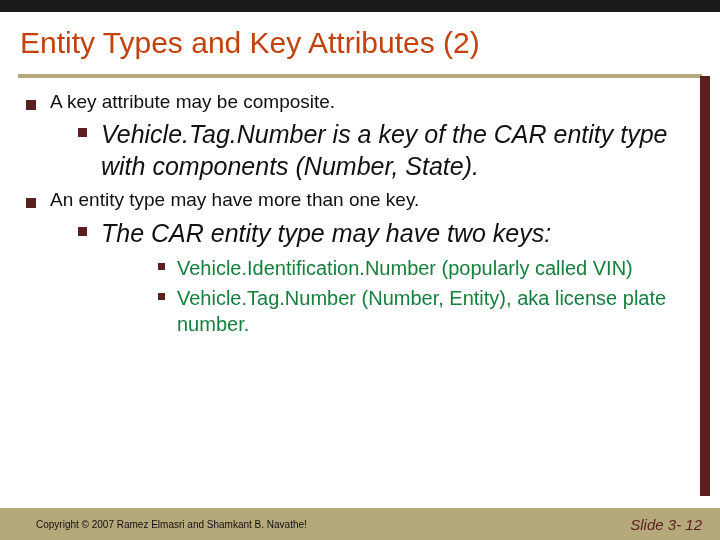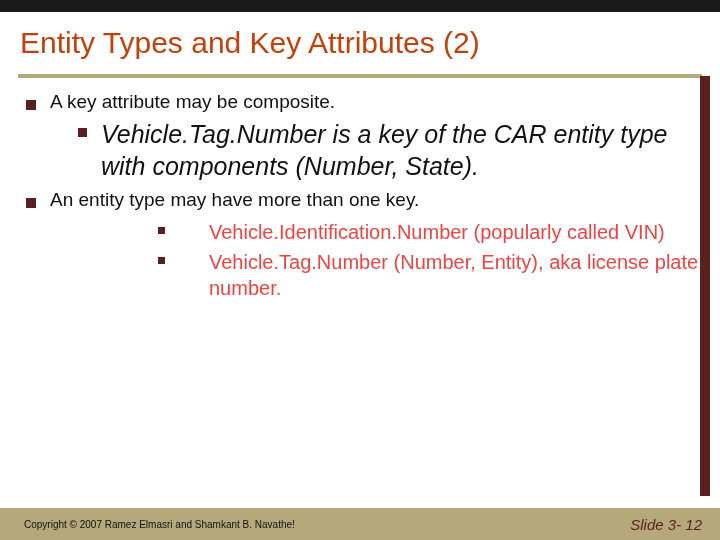--- a/index.html
+++ b/index.html
@@ -87,36 +87,35 @@
     margin-bottom: 4px;
   }
   .lvl3 > li > .b {
     flex: 0 0 auto;
     width: 7px; height: 7px;
     background: #5a1f1f;
     margin: 8px 12px 0 0;
   }
   .lvl3 > li > .t {
     font-size: 20px;
-    color: #ef4444;
+    color: #15803d;
     line-height: 1.3;
-    margin-left: 32px;
   }
   .underlined { text-decoration: underline; }
   .footer {
     position: absolute;
     bottom: 0;
     left: 0;
     width: 720px;
     height: 32px;
     background: #b5a87a;
     display: flex;
     align-items: center;
     justify-content: space-between;
-    padding: 0 18px 0 24px;
+    padding: 0 18px 0 36px;
   }
   .copyright {
     font-size: 10px;
     color: #111;
   }
   .slidenum {
     font-size: 15px;
     color: #5a1f1f;
     font-weight: normal;
     font-style: italic;
@@ -147,20 +146,26 @@
       <span class="t">Vehicle.Tag.Number is a key of the CAR entity type with components (Number, State).</span>
     </li>
   </ul>
 
   <ul class="lvl1">
     <li>
       <span class="b"></span>
       <span class="t">An entity type may have more than one key.</span>
     </li>
   </ul>
+  <ul class="lvl2">
+    <li>
+      <span class="b"></span>
+      <span class="t">The CAR entity type may have two keys:</span>
+    </li>
+  </ul>
   <ul class="lvl3">
     <li>
       <span class="b"></span>
       <span class="t">Vehicle.Identification.Number (popularly called VIN)</span>
     </li>
     <li>
       <span class="b"></span>
       <span class="t">Vehicle.Tag.Number (Number, Entity), aka license plate number.</span>
     </li>
   </ul>

